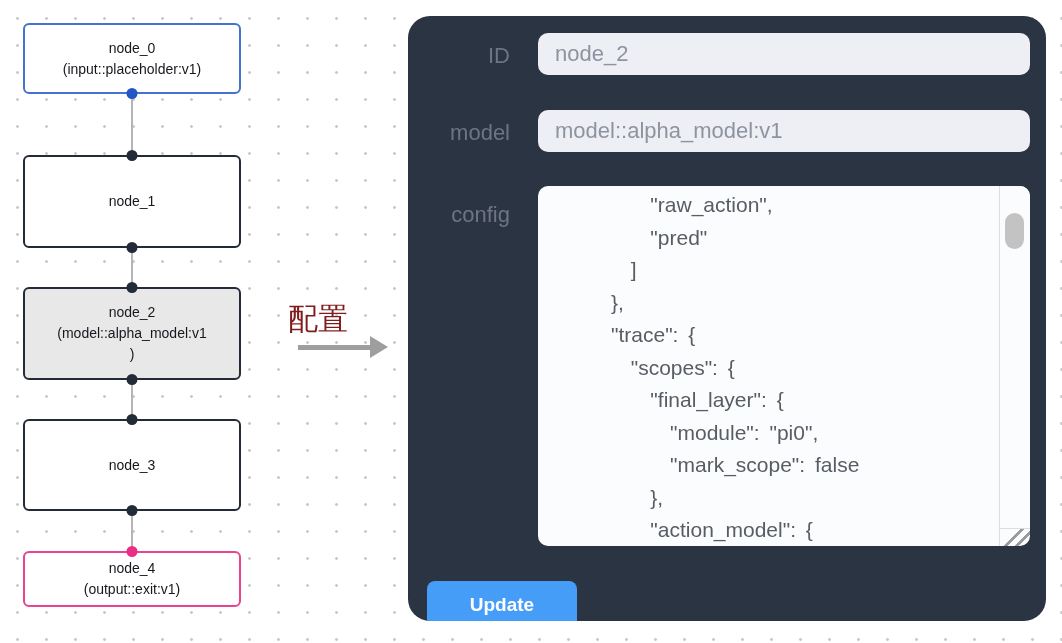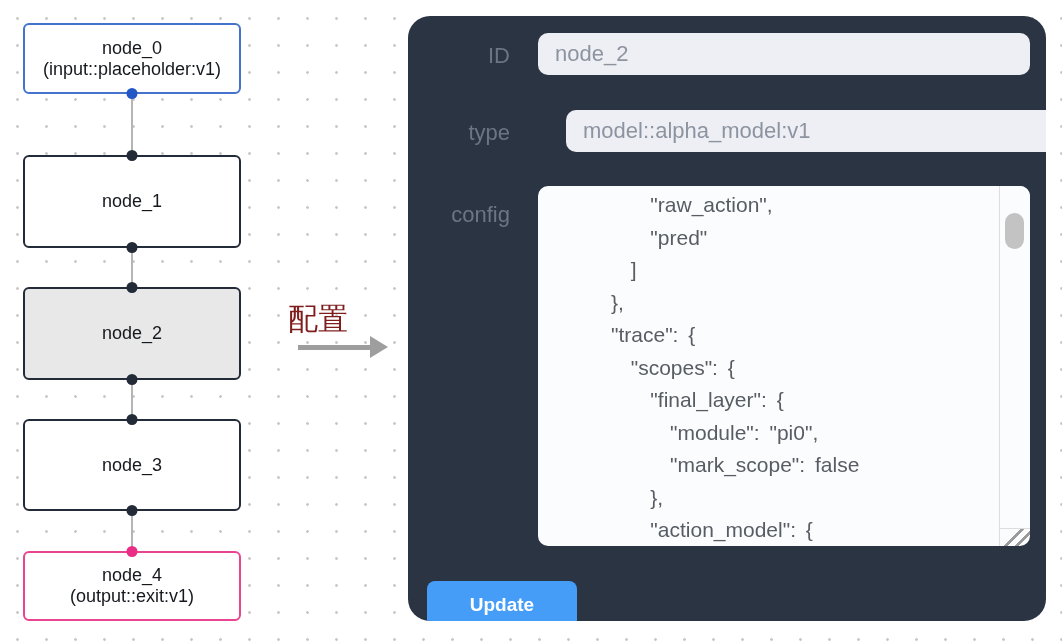--- a/index.html
+++ b/index.html
@@ -18,28 +18,28 @@
   .node {
     position: absolute;
     left: 23px; width: 218px;
     background: #ffffff;
     border: 2px solid #242b38;
     border-radius: 6px;
     display: flex; flex-direction: column;
     align-items: center; justify-content: center;
     text-align: center;
     color: #15181d;
-    font-size: 18px; line-height: 21px;
+    font-size: 14px; line-height: 21px;
   }
   .node .subtitle { white-space: pre-line; }
   .n0 { top: 23px;  height: 71px; border-color: #4472cc; }
   .n1 { top: 155px; height: 93px; }
   .n2 { top: 287px; height: 93px; background: #e8e8e9; border-width: 2.5px; }
   .n3 { top: 419px; height: 92px; }
-  .n4 { top: 551px; height: 70px; border-color: #e8448f; text-align: right; }
+  .n4 { top: 551px; height: 56px; border-color: #e8448f; text-align: right; }
 
   .port {
     position: absolute; left: 50%;
     width: 11px; height: 11px; border-radius: 50%;
     transform: translateX(-50%);
     background: #242b38;
   }
   .port.top    { top: -7px; }
   .port.bottom { bottom: -7px; }
   .port.blue   { background: #2257c5; }
@@ -90,21 +90,21 @@
 
   .panel-input {
     position: absolute; left: 130px; width: 492px; height: 42px;
     border: none; outline: none;
     background: #edeff4; border-radius: 10px;
     color: #8d94a0; font-size: 22px;
     font-family: "Liberation Sans", sans-serif;
     padding: 0 17px;
   }
   .inp-id   { top: 17px; }
-  .inp-type { top: 94px; margin-left: 28px; }
+  .inp-type { top: 94px; }
 
   .config-box {
     position: absolute; left: 130px; top: 170px;
     width: 492px; height: 360px;
     background: #fbfcfd; border-radius: 10px;
     overflow: hidden;
   }
   .config-box pre {
     position: absolute; left: 0; top: 0; right: 32px; bottom: 0;
     padding: 3px 0 0 14px;
@@ -157,20 +157,22 @@
 </div>
 
 <div class="node n1">
   <div class="title">node_1</div>
   <span class="port top"></span>
   <span class="port bottom"></span>
 </div>
 
 <div class="node n2">
   <div class="title">node_2</div>
+  <div class="subtitle">(model::alpha_model:v1
+)</div>
   <span class="port top"></span>
   <span class="port bottom"></span>
 </div>
 
 <div class="node n3">
   <div class="title">node_3</div>
   <span class="port top"></span>
   <span class="port bottom"></span>
 </div>
 
@@ -181,21 +183,21 @@
 </div>
 
 <div class="annotation-label">配置</div>
 <div class="arrow-line"></div>
 <div class="arrow-head"></div>
 
 <div class="panel">
   <div class="field-label lbl-id">ID</div>
   <input class="panel-input inp-id" value="node_2" style="">
 
-  <div class="field-label lbl-type">type</div>
+  <div class="field-label lbl-type">model</div>
   <input class="panel-input inp-type" value="model::alpha_model:v1" style="">
 
   <div class="field-label lbl-config">config</div>
   <div class="config-box">
     <pre>          "raw_action",
           "pred"
         ]
       },
       "trace": {
         "scopes": {

